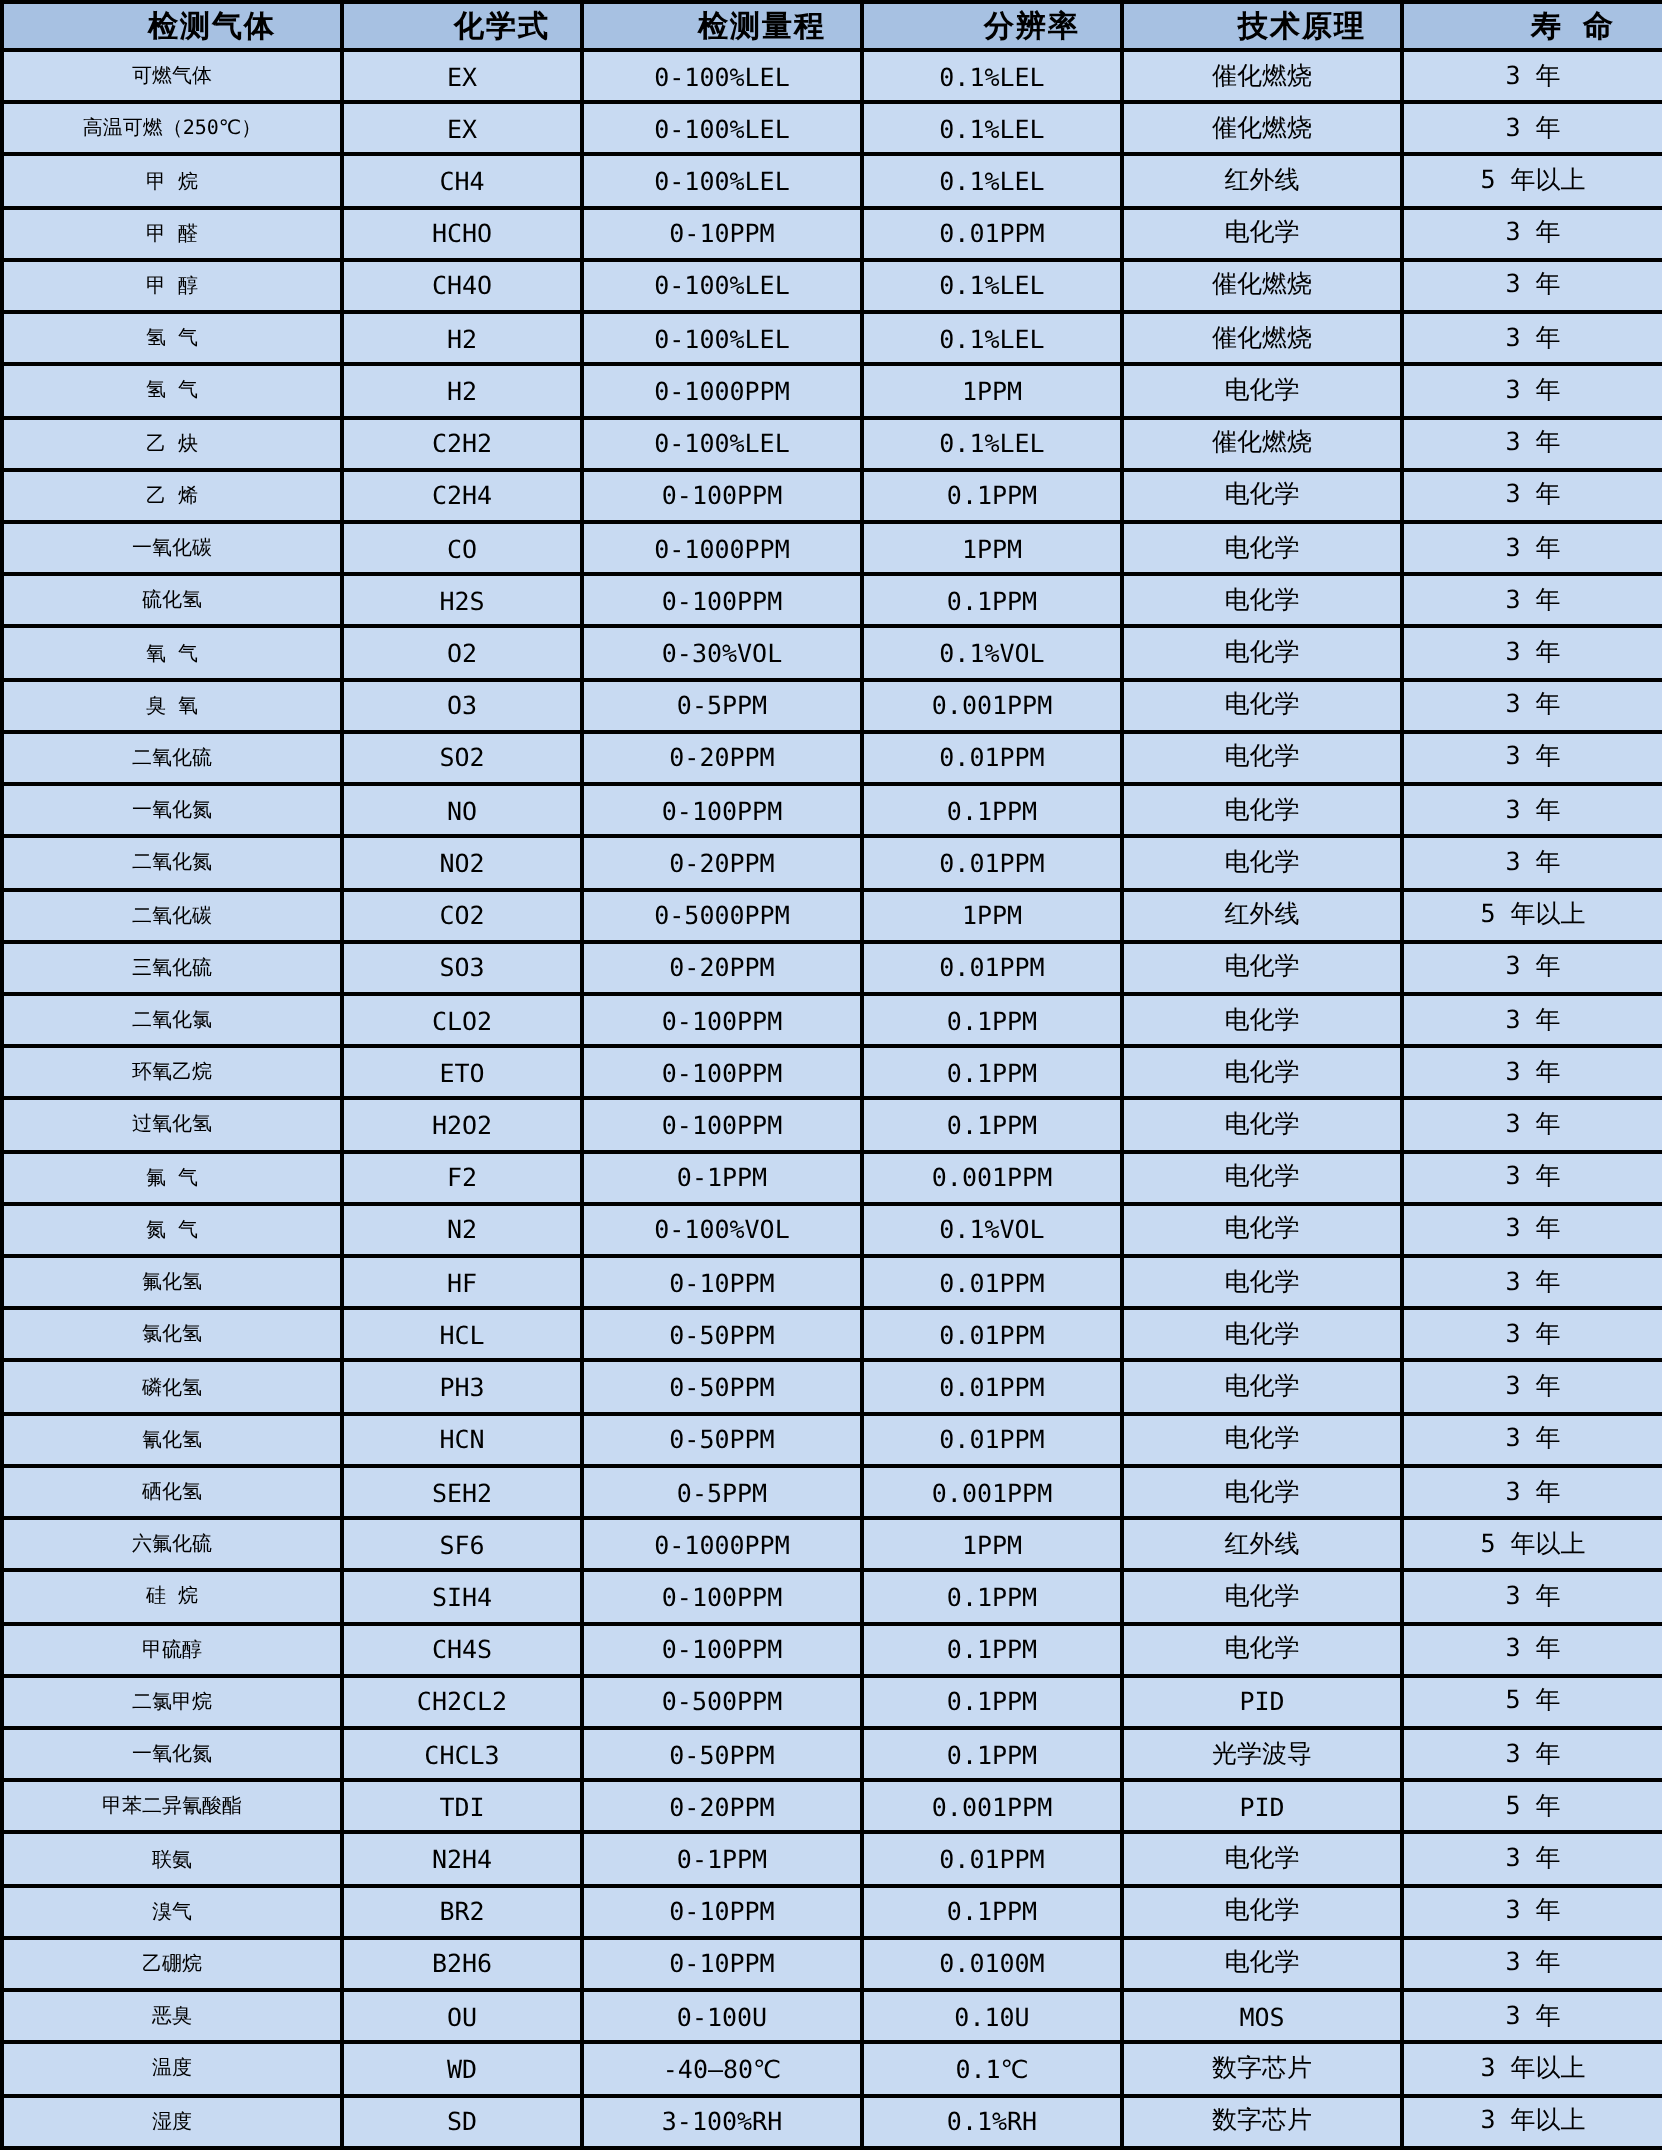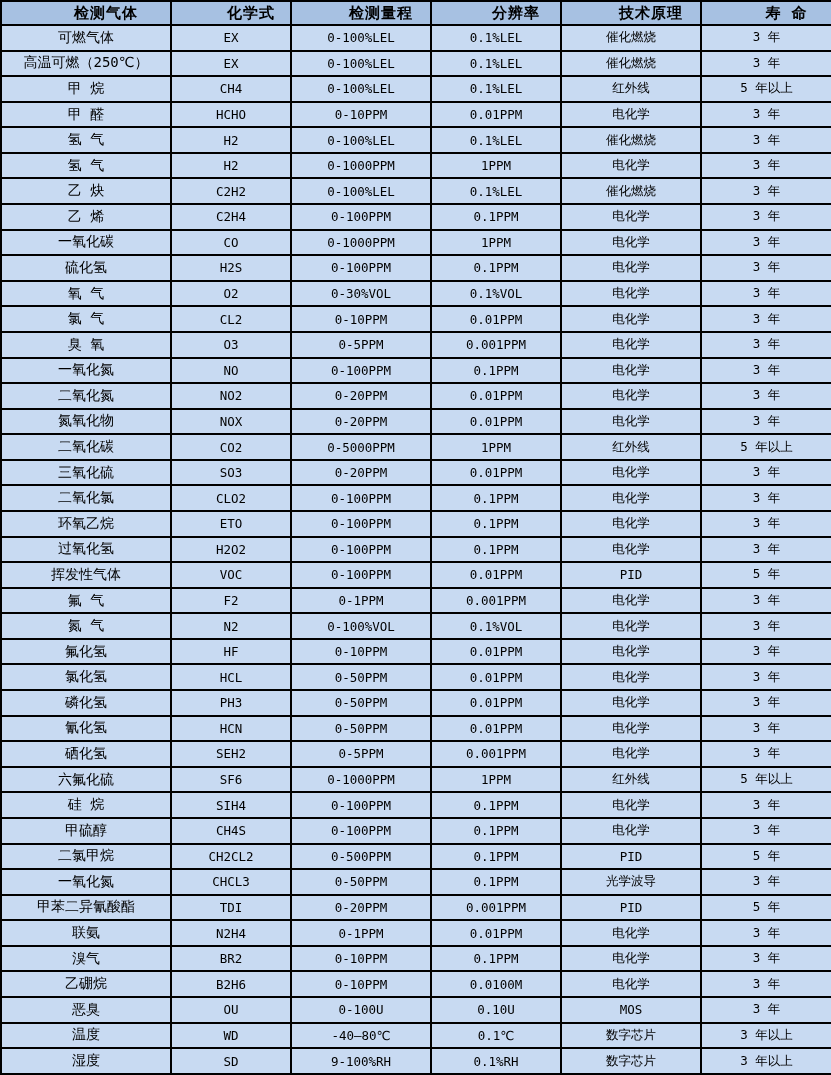--- a/index.html
+++ b/index.html
@@ -30,21 +30,21 @@
     height: 22px;
     letter-spacing: 1px;
     padding-left: 40px;
   }
   #gas-table tbody td {
     background: #c8daf2;
     font-size: 12.5px;
     height: 17px;
   }
   #gas-table tbody td.gas-name {
-    font-size: 14px;
+    font-size: 10px;
   }
 </style>
 </head>
 <body>
 
 <table id="gas-table">
   <colgroup>
       <col style="width: 170px;">
       <col style="width: 120px;">
       <col style="width: 140px;">
@@ -89,20 +89,28 @@
       </tr>
       <tr>
         <td class="gas-name">甲 醛</td>
         <td>HCHO</td>
         <td>0-10PPM</td>
         <td>0.01PPM</td>
         <td>电化学</td>
         <td>3 年</td>
       </tr>
       <tr>
+        <td class="gas-name">甲 醇</td>
+        <td>CH4O</td>
+        <td>0-100%LEL</td>
+        <td>0.1%LEL</td>
+        <td>催化燃烧</td>
+        <td>3 年</td>
+      </tr>
+      <tr>
         <td class="gas-name">氢 气</td>
         <td>H2</td>
         <td>0-100%LEL</td>
         <td>0.1%LEL</td>
         <td>催化燃烧</td>
         <td>3 年</td>
       </tr>
       <tr>
         <td class="gas-name">氢 气</td>
         <td>H2</td>
@@ -145,54 +153,46 @@
       </tr>
       <tr>
         <td class="gas-name">氧 气</td>
         <td>O2</td>
         <td>0-30%VOL</td>
         <td>0.1%VOL</td>
         <td>电化学</td>
         <td>3 年</td>
       </tr>
       <tr>
-        <td class="gas-name">氯 气</td>
-        <td>CL2</td>
-        <td>0-10PPM</td>
-        <td>0.01PPM</td>
-        <td>电化学</td>
-        <td>3 年</td>
-      </tr>
-      <tr>
         <td class="gas-name">臭 氧</td>
         <td>O3</td>
         <td>0-5PPM</td>
         <td>0.001PPM</td>
         <td>电化学</td>
         <td>3 年</td>
       </tr>
       <tr>
+        <td class="gas-name">二氧化硫</td>
+        <td>SO2</td>
+        <td>0-20PPM</td>
+        <td>0.01PPM</td>
+        <td>电化学</td>
+        <td>3 年</td>
+      </tr>
+      <tr>
         <td class="gas-name">一氧化氮</td>
         <td>NO</td>
         <td>0-100PPM</td>
         <td>0.1PPM</td>
         <td>电化学</td>
         <td>3 年</td>
       </tr>
       <tr>
         <td class="gas-name">二氧化氮</td>
         <td>NO2</td>
-        <td>0-20PPM</td>
-        <td>0.01PPM</td>
-        <td>电化学</td>
-        <td>3 年</td>
-      </tr>
-      <tr>
-        <td class="gas-name">氮氧化物</td>
-        <td>NOX</td>
         <td>0-20PPM</td>
         <td>0.01PPM</td>
         <td>电化学</td>
         <td>3 年</td>
       </tr>
       <tr>
         <td class="gas-name">二氧化碳</td>
         <td>CO2</td>
         <td>0-5000PPM</td>
         <td>1PPM</td>
@@ -225,28 +225,20 @@
       </tr>
       <tr>
         <td class="gas-name">过氧化氢</td>
         <td>H2O2</td>
         <td>0-100PPM</td>
         <td>0.1PPM</td>
         <td>电化学</td>
         <td>3 年</td>
       </tr>
       <tr>
-        <td class="gas-name">挥发性气体</td>
-        <td>VOC</td>
-        <td>0-100PPM</td>
-        <td>0.01PPM</td>
-        <td>PID</td>
-        <td>5 年</td>
-      </tr>
-      <tr>
         <td class="gas-name">氟 气</td>
         <td>F2</td>
         <td>0-1PPM</td>
         <td>0.001PPM</td>
         <td>电化学</td>
         <td>3 年</td>
       </tr>
       <tr>
         <td class="gas-name">氮 气</td>
         <td>N2</td>
@@ -379,19 +371,19 @@
         <td class="gas-name">温度</td>
         <td>WD</td>
         <td>-40—80℃</td>
         <td>0.1℃</td>
         <td>数字芯片</td>
         <td>3 年以上</td>
       </tr>
       <tr>
         <td class="gas-name">湿度</td>
         <td>SD</td>
-        <td>9-100%RH</td>
+        <td>3-100%RH</td>
         <td>0.1%RH</td>
         <td>数字芯片</td>
         <td>3 年以上</td>
       </tr>
     </tbody>
 </table>
 
 </body></html>

